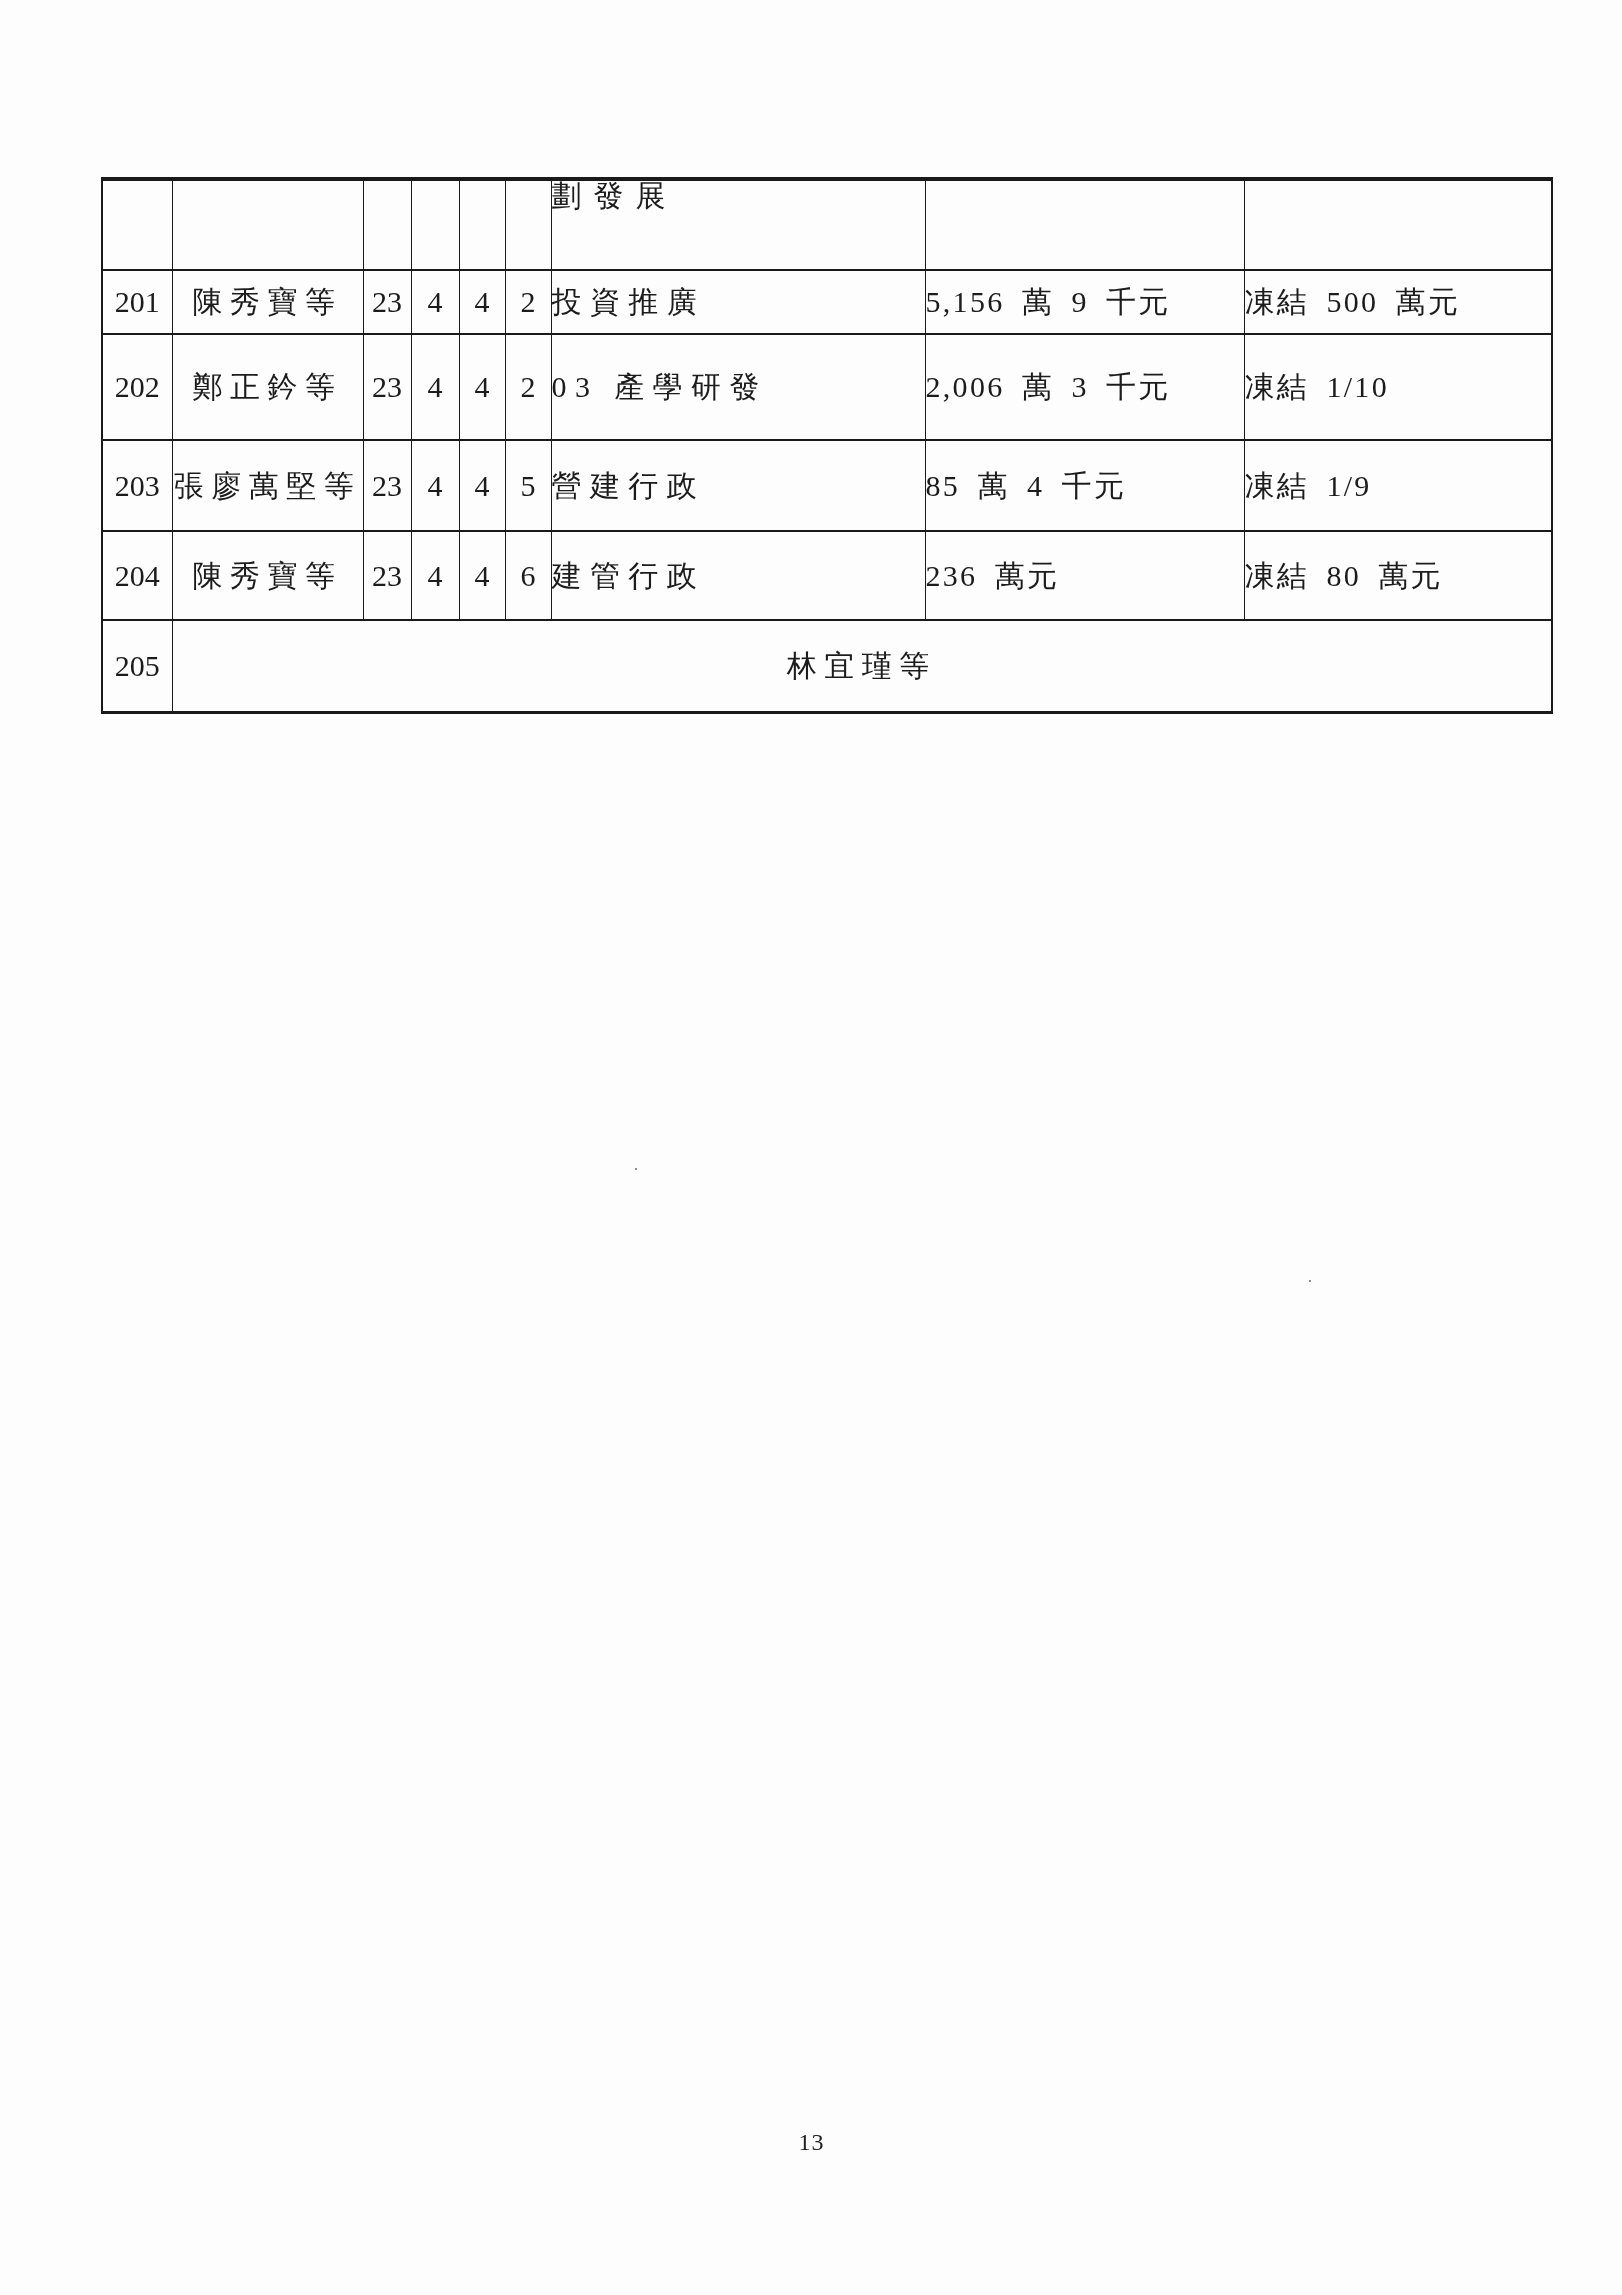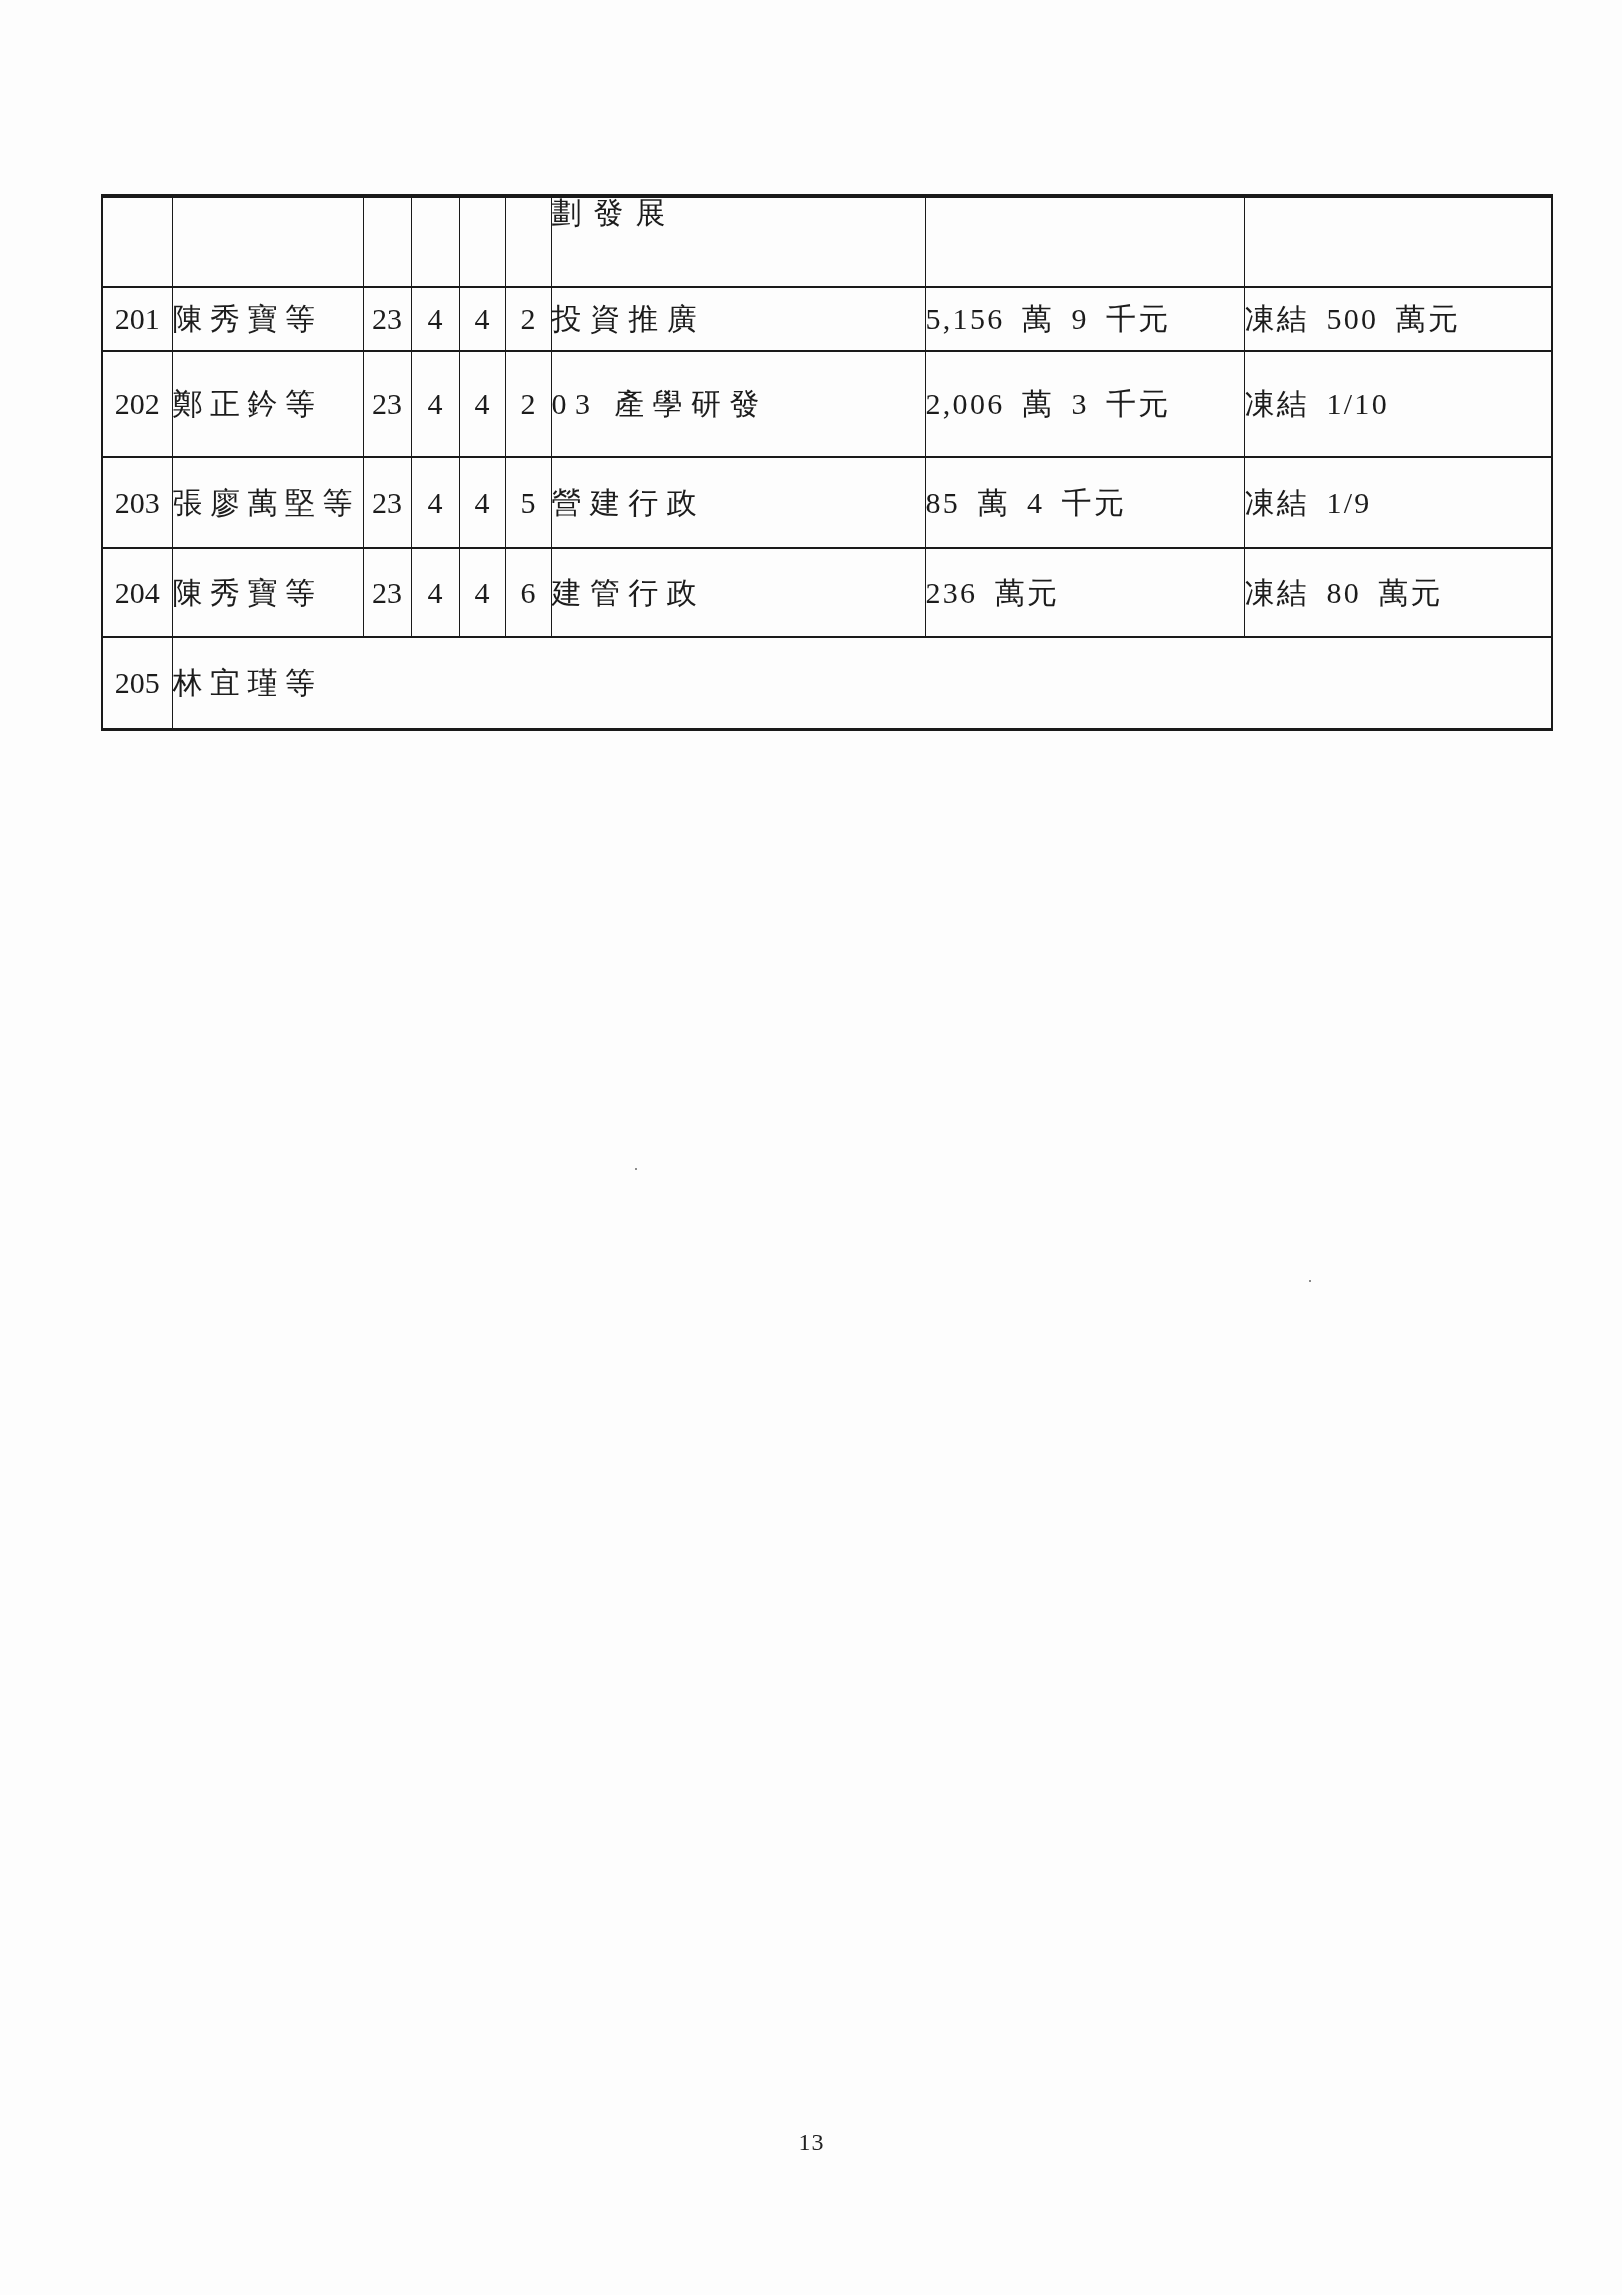--- a/index.html
+++ b/index.html
@@ -17,21 +17,21 @@
     width:1623px;
     height:2295px;
     margin:0 auto;
     background:var(--paper);
     color:var(--ink);
     overflow:hidden;
   }
   table.res{
     position:absolute;
     left:101px;
-    top:194px;
+    top:177px;
     width:1450px;
     border-collapse:collapse;
     table-layout:fixed;
     border-top:4.2px solid var(--line);
     border-bottom:3.7px solid var(--line);
     border-left:2.3px solid var(--line);
     border-right:2.3px solid var(--line);
     padding-left:48px;
   }
   table.res td{
@@ -41,21 +41,21 @@
     vertical-align:middle;
     font-size:30px;
     line-height:1;
     color:var(--ink);
     padding:0;
     overflow:hidden;
     white-space:nowrap;
   }
   
   td.c-no{ text-align:center; }
-  td.c-name{ text-align:left; padding-left:7.5px; letter-spacing:7.5px; }
+  td.c-name{ text-align:center; padding-left:7.5px; letter-spacing:7.5px; }
   td.c-num{ text-align:center; }
   td.c-item{ text-align:left; padding-left:10.3px; letter-spacing:8.4px; }
   td.c-amt{ text-align:left; padding-left:6.5px; letter-spacing:2.3px; word-spacing:7.5px; }
   td.c-act{ text-align:left; padding-left:9.3px; letter-spacing:2.3px; word-spacing:7.5px; }
   
   tr.cont td{ vertical-align:top; }
   td.c-cont-item{
     vertical-align:top;
     padding-top:7.5px;
     padding-left:55px;

